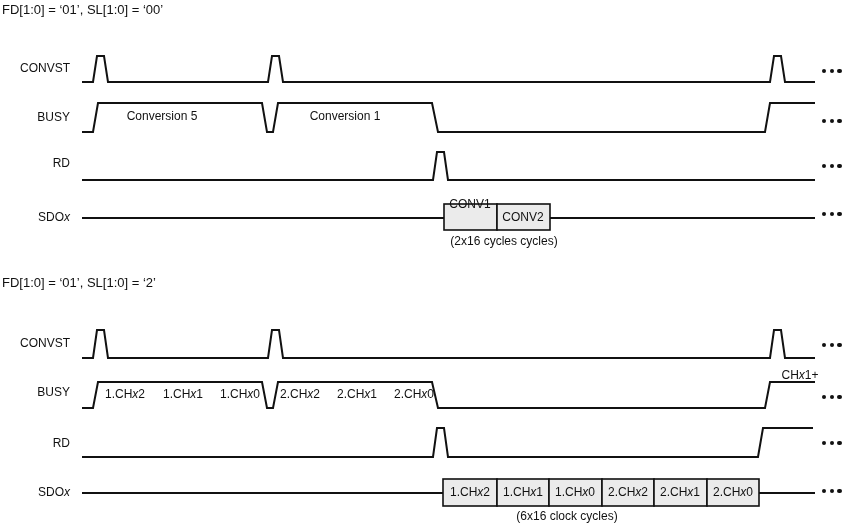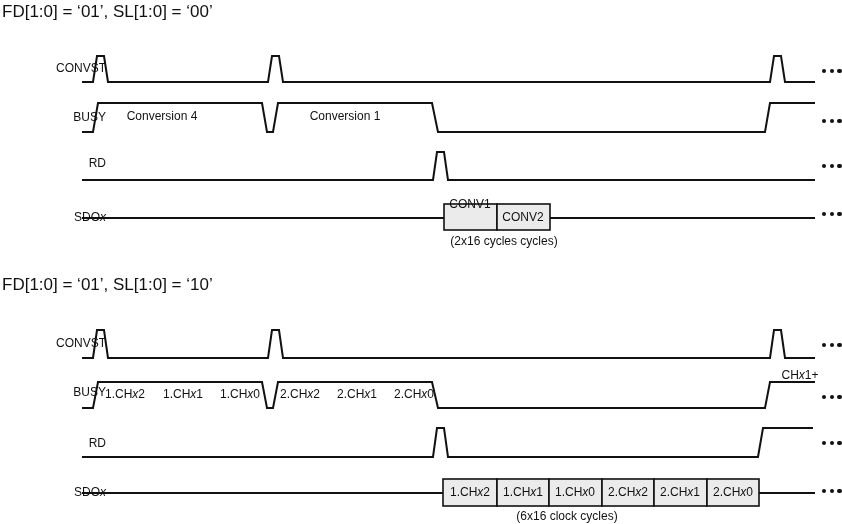--- a/index.html
+++ b/index.html
@@ -2,23 +2,23 @@
 <html style="--line: #111111; --boxfill: #ebebeb; --bg: #ffffff;"><head>
 <meta charset="utf-8">
 <style>
   :root{ --line:#111111; --boxfill:#ebebeb; --bg:#ffffff; --text:#111111; }
   html,body{margin:0;padding:0;background:var(--bg);}
   .page{position:relative;width:842px;height:524px;background:var(--bg);overflow:hidden;
         font-family:"Liberation Sans","DejaVu Sans",sans-serif;color:var(--text);}
   #wave-svg{position:absolute;left:0;top:0;width:842px;height:524px;}
   #wave-svg polyline{fill:none;stroke:var(--line);stroke-width:2;stroke-linejoin:miter;}
   #wave-svg rect.box{fill:var(--boxfill);stroke:var(--line);stroke-width:1.6;}
-  .title{position:absolute;font-size:17px;white-space:nowrap;}
+  .title{position:absolute;font-size:13px;white-space:nowrap;}
   .rowlabel{position:absolute;left:0;width:70px;height:16px;line-height:16px;
-            text-align:right;font-size:12px;white-space:nowrap;padding-left:36px;}
+            text-align:right;font-size:12px;white-space:nowrap;}
   .ctext{position:absolute;transform:translate(-50%,-50%);font-size:12px;white-space:nowrap;}
   .it{font-style:italic;}
   .dots{position:absolute;display:flex;gap:3.5px;}
   .dot{width:4.2px;height:4.2px;border-radius:50%;background:var(--line);}
 </style>
 </head>
 <body>
 
 <div class="page">
 
@@ -41,21 +41,21 @@
       <rect x="707" y="479" width="52" height="27" class="box"></rect>
     </svg>
 
   <div class="title" style="left:2px;top:2px">FD[1:0] = ‘01’, SL[1:0] = ‘00’</div>
 
   <div class="rowlabel" style="top:60px">CONVST</div>
   <div class="rowlabel" style="top:109px">BUSY</div>
   <div class="rowlabel" style="top:155px">RD</div>
   <div class="rowlabel" style="top:209px"><span>SDO</span><span class="it">x</span></div>
 
-  <div class="ctext" style="left:162px;top:116px">Conversion 4</div>
+  <div class="ctext" style="left:162px;top:116px">Conversion 5</div>
   <div class="ctext" style="left:345px;top:116px">Conversion 1</div>
 
   <div class="ctext" style="left:470px;top:204px">CONV1</div>
   <div class="ctext" style="left:523px;top:217px">CONV2</div>
 
   <div class="ctext" style="left:504px;top:241px">(2x16 cycles cycles)</div>
 
   <div class="dots" style="left:822px;top:69px">
       <span class="dot"></span>
       <span class="dot"></span>
@@ -70,21 +70,21 @@
       <span class="dot"></span>
       <span class="dot"></span>
       <span class="dot"></span>
     </div>
   <div class="dots" style="left:822px;top:212px">
       <span class="dot"></span>
       <span class="dot"></span>
       <span class="dot"></span>
     </div>
 
-  <div class="title" style="left:2px;top:275px">FD[1:0] = ‘01’, SL[1:0] = ‘10’</div>
+  <div class="title" style="left:2px;top:275px">FD[1:0] = ‘01’, SL[1:0] = ‘2’</div>
 
   <div class="rowlabel" style="top:335px">CONVST</div>
   <div class="rowlabel" style="top:384px">BUSY</div>
   <div class="rowlabel" style="top:435px">RD</div>
   <div class="rowlabel" style="top:484px"><span>SDO</span><span class="it">x</span></div>
 
   <div class="ctext" style="left:125px;top:394px"><span>1.CH</span><span class="it">x</span><span>2</span></div>
   <div class="ctext" style="left:183px;top:394px"><span>1.CH</span><span class="it">x</span><span>1</span></div>
   <div class="ctext" style="left:240px;top:394px"><span>1.CH</span><span class="it">x</span><span>0</span></div>
   <div class="ctext" style="left:300px;top:394px"><span>2.CH</span><span class="it">x</span><span>2</span></div>

